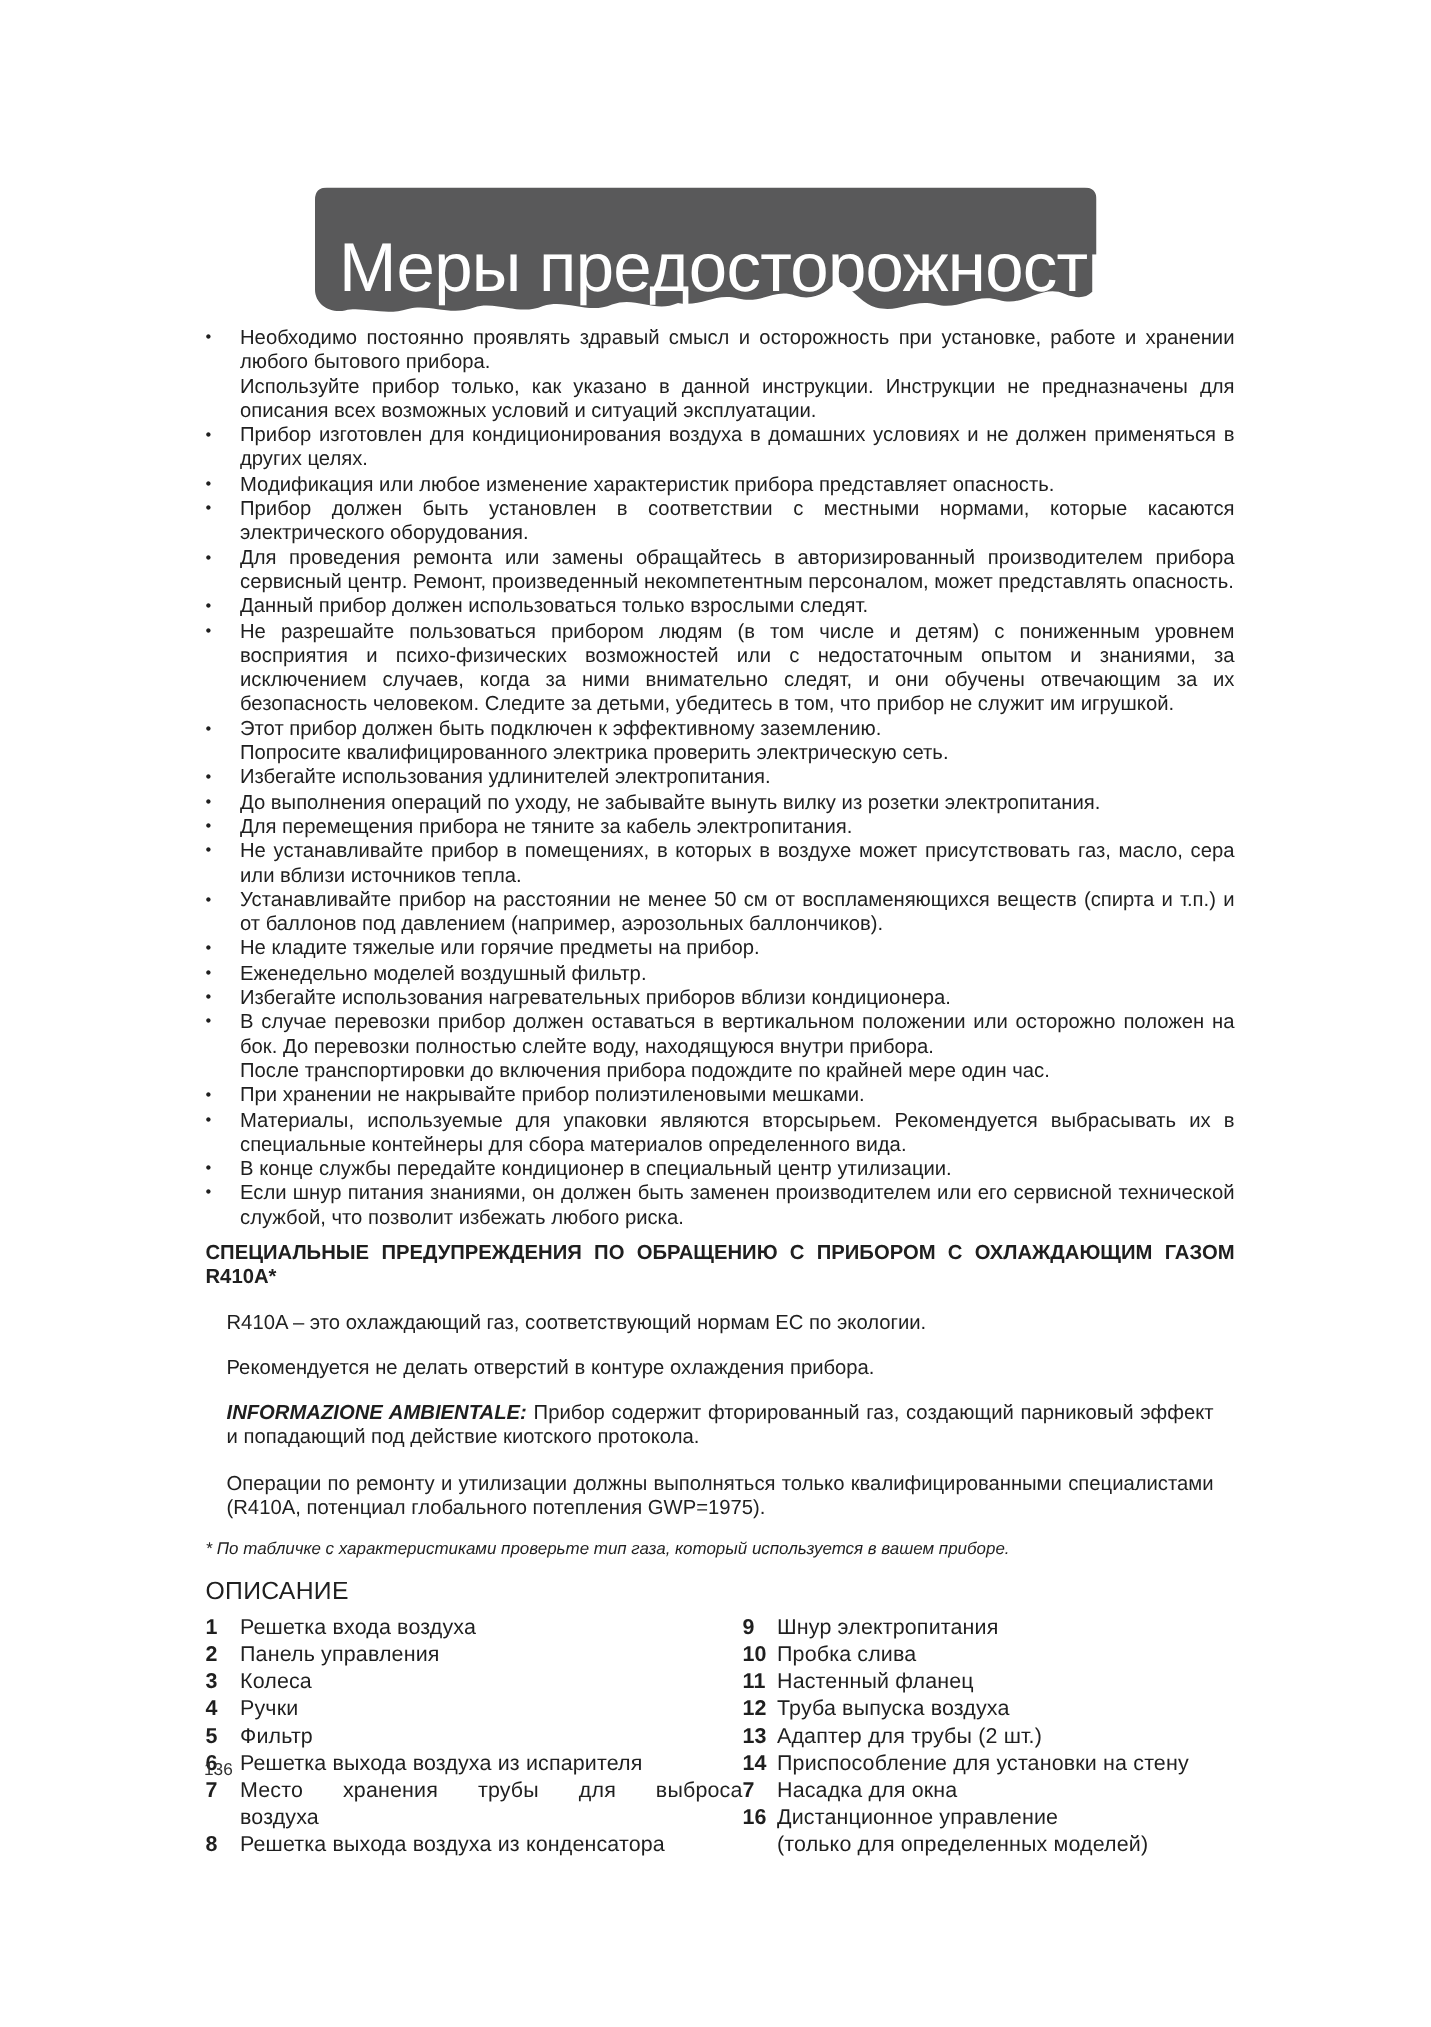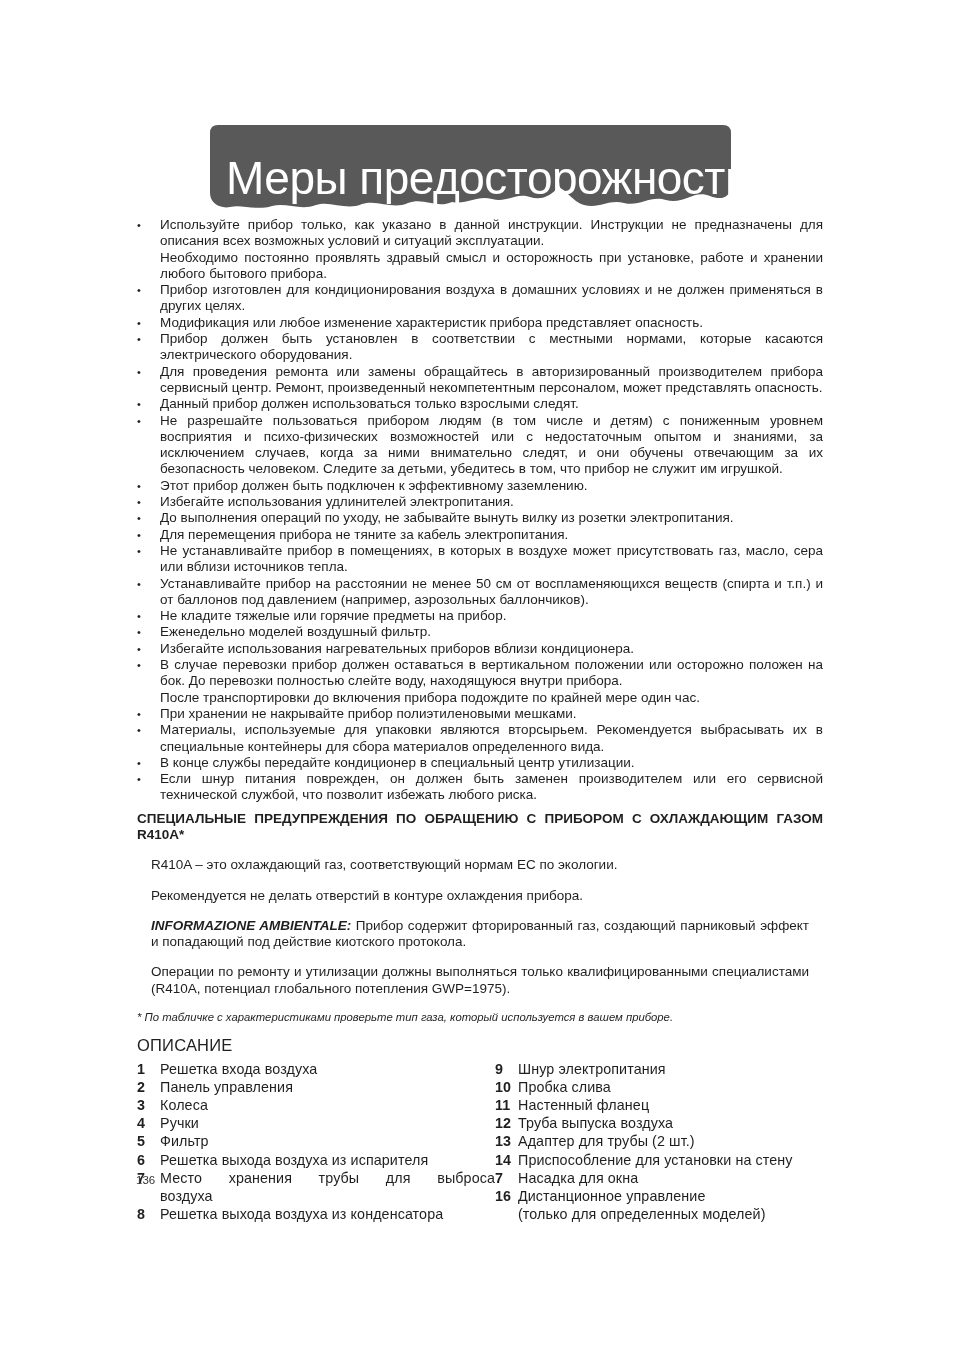--- a/index.html
+++ b/index.html
@@ -66,22 +66,22 @@
     </svg>
     <h1 class="banner-title" style="color: rgb(255, 255, 255);">Меры предосторожности</h1>
   </div>
 
   <div class="body-col">
 
     <div id="bullet-list">
         <div class="bullet-item">
           <span class="bullet-marker">•</span>
           <div class="bullet-body">
+            <div class="bpara">Необходимо постоянно проявлять здравый смысл и осторожность при установке, работе и хранении любого бытового прибора.</div>
             <div class="bpara">Используйте прибор только, как указано в данной инструкции. Инструкции не предназначены для описания всех возможных условий и ситуаций эксплуатации.</div>
-            <div class="bpara">Необходимо постоянно проявлять здравый смысл и осторожность при установке, работе и хранении любого бытового прибора.</div>
           </div>
         </div>
         <div class="bullet-item">
           <span class="bullet-marker">•</span>
           <div class="bullet-body">
             <div class="bpara">Прибор изготовлен для кондиционирования воздуха в домашних условиях и не должен применяться в других целях.</div>
           </div>
         </div>
         <div class="bullet-item">
           <span class="bullet-marker">•</span>
@@ -110,20 +110,21 @@
         <div class="bullet-item">
           <span class="bullet-marker">•</span>
           <div class="bullet-body">
             <div class="bpara">Не разрешайте пользоваться прибором людям (в том числе и детям) с пониженным уровнем восприятия и психо-физических возможностей или с недостаточным опытом и знаниями, за исключением случаев, когда за ними внимательно следят, и они обучены отвечающим за их безопасность человеком. Следите за детьми, убедитесь в том, что прибор не служит им игрушкой.</div>
           </div>
         </div>
         <div class="bullet-item">
           <span class="bullet-marker">•</span>
           <div class="bullet-body">
             <div class="bpara">Этот прибор должен быть подключен к эффективному заземлению.</div>
+            <div class="bpara">Попросите квалифицированного электрика проверить электрическую сеть.</div>
           </div>
         </div>
         <div class="bullet-item">
           <span class="bullet-marker">•</span>
           <div class="bullet-body">
             <div class="bpara">Избегайте использования удлинителей электропитания.</div>
           </div>
         </div>
         <div class="bullet-item">
           <span class="bullet-marker">•</span>
@@ -188,21 +189,21 @@
         </div>
         <div class="bullet-item">
           <span class="bullet-marker">•</span>
           <div class="bullet-body">
             <div class="bpara">В конце службы передайте кондиционер в специальный центр утилизации.</div>
           </div>
         </div>
         <div class="bullet-item">
           <span class="bullet-marker">•</span>
           <div class="bullet-body">
-            <div class="bpara">Если шнур питания поврежден, он должен быть заменен производителем или его сервисной технической службой, что позволит избежать любого риска.</div>
+            <div class="bpara">Если шнур питания знаниями, он должен быть заменен производителем или его сервисной технической службой, что позволит избежать любого риска.</div>
           </div>
         </div>
       </div>
 
     <div class="special">
       <p class="special-heading">СПЕЦИАЛЬНЫЕ ПРЕДУПРЕЖДЕНИЯ ПО ОБРАЩЕНИЮ С ПРИБОРОМ С ОХЛАЖДАЮЩИМ ГАЗОМ R410A*</p>
       <div id="special-paras">
           <p class="sw-para">R410A – это охлаждающий газ, соответствующий нормам ЕС по экологии.</p>
           <p class="sw-para">Рекомендуется не делать отверстий в контуре охлаждения прибора.</p>
           <p class="sw-para"><span class="sw-bold">INFORMAZIONE AMBIENTALE:</span> Прибор содержит фторированный газ, создающий парниковый эффект и попадающий под действие киотского протокола.</p>

